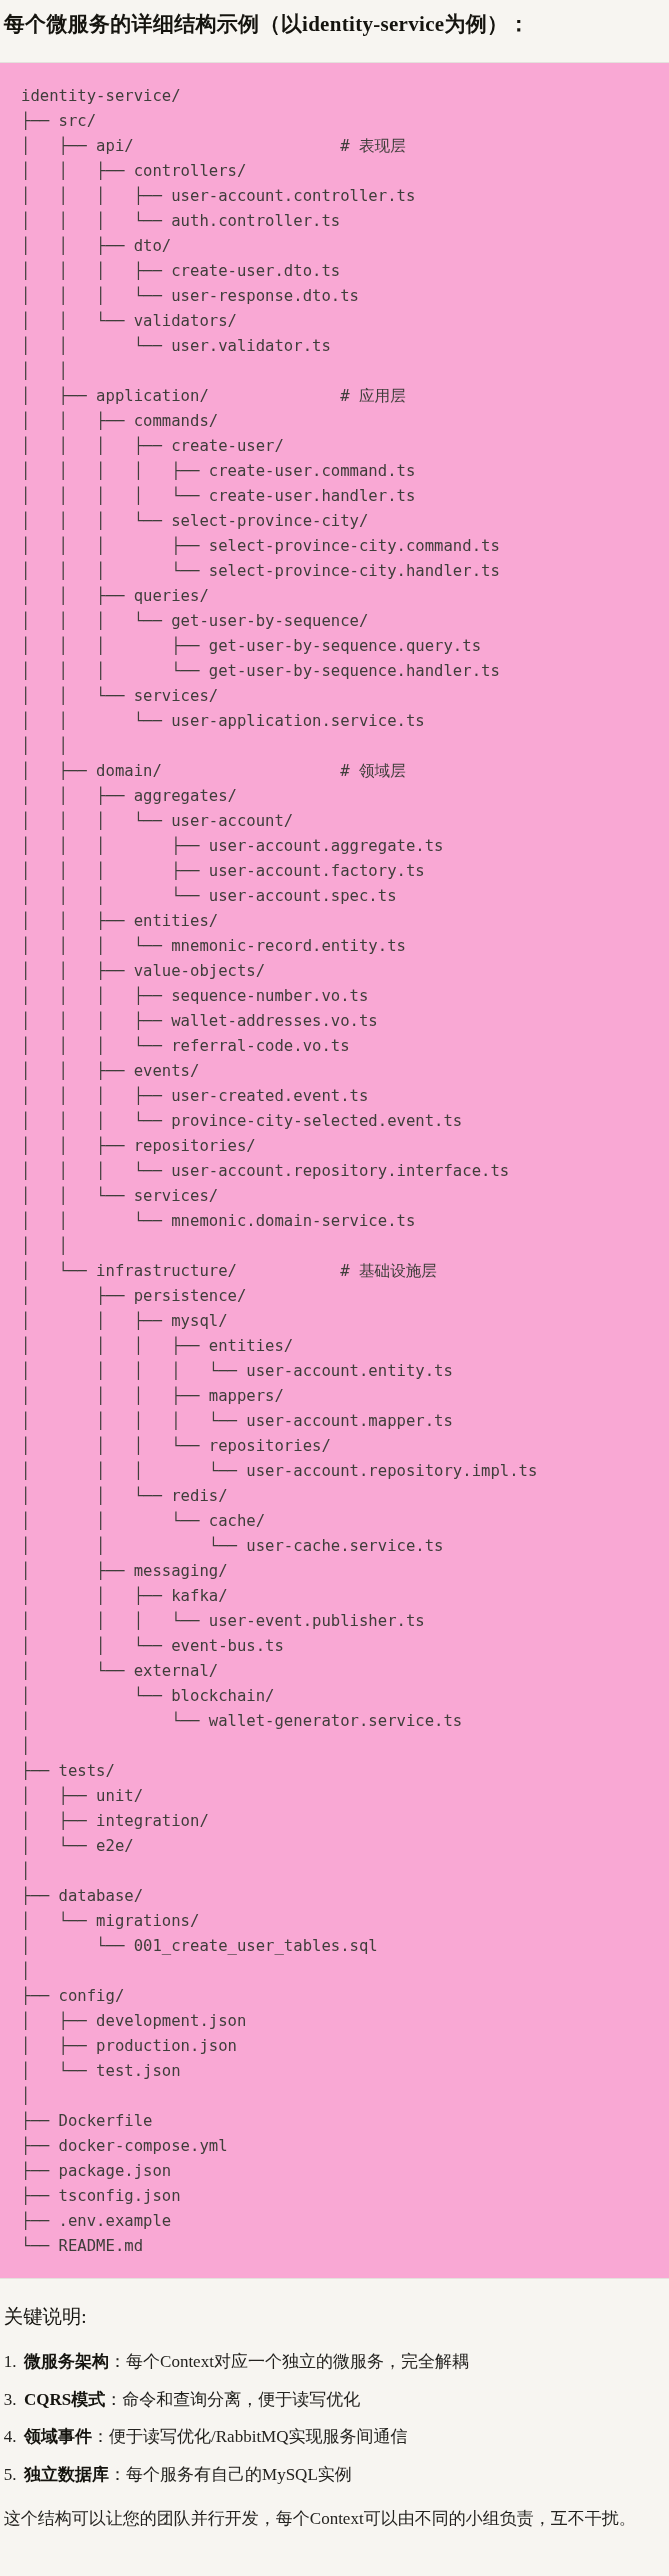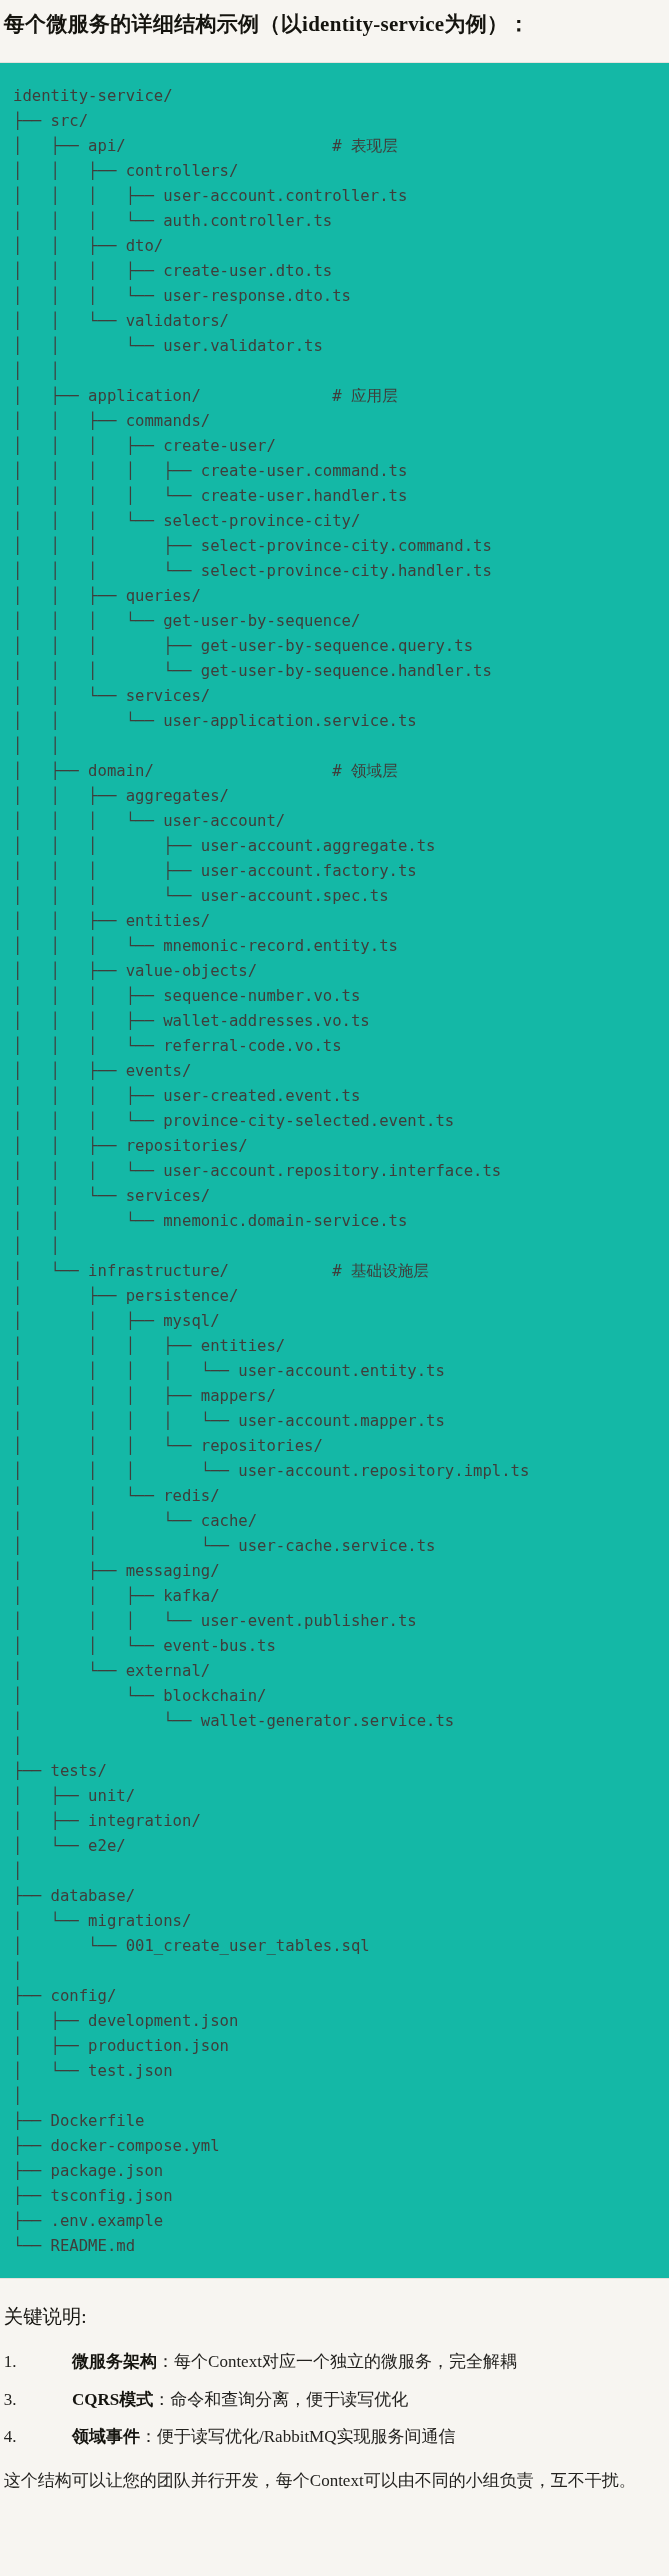--- a/index.html
+++ b/index.html
@@ -10,24 +10,24 @@
     font-family:"Liberation Serif","DejaVu Serif",serif;
   }
   .page-title{
     font-size:21px;
     font-weight:700;
     color:#15140f;
     margin:10px 5px 13.8px 3.8px;
     letter-spacing:0.3px;
   }
   .code-block{
-    background:#14b8a6;
+    background:#f9a8d4;
     border-top:0.6px solid #e4e2dd;
     border-bottom:0.6px solid #e4e2dd;
-    padding:21px 5px 19px 13px;
+    padding:21px 5px 19px 21px;
     margin-top:24px;
   }
   .file-tree{
     margin:0;
     font-family:"DejaVu Sans Mono","Liberation Mono",monospace;
     font-size:15.6px;
     line-height:25px;
     color:#3f3e3b;
     white-space:pre;
   }
@@ -38,21 +38,21 @@
     color:#15140f;
     margin:24px 0 19px 0;
   }
   .note-item{
     font-size:17px;
     line-height:25px;
     margin:0 0 12.5px 0;
     color:#23221f;
   }
   .note-num{margin-right:7.5px;}
-  .note-label{font-weight:700;color:#15140f;margin-left:48px;}
+  .note-label{font-weight:700;color:#15140f;}
   .closing-note{
     font-size:17px;
     line-height:25px;
     margin:19px 0 15px 0;
     color:#23221f;
   }
 </style>
 </head>
 <body>
 
@@ -153,19 +153,20 @@
   <section class="notes">
     <h3 class="notes-heading">关键说明:</h3>
 
     <div class="note-item"><span class="note-num">1.</span><span class="note-label">微服务架构</span><span>：</span><span>每个Context对应一个独立的微服务，完全解耦</span></div>
 
 
     <div class="note-item"><span class="note-num">3.</span><span class="note-label">CQRS模式</span><span>：</span><span>命令和查询分离，便于读写优化</span></div>
 
     <div class="note-item"><span class="note-num">4.</span><span class="note-label">领域事件</span><span>：</span><span>便于读写优化/RabbitMQ实现服务间通信</span></div>
 
+    <div class="note-item"><span class="note-num">5.</span><span class="note-label">独立数据库</span><span>：</span><span>每个服务有自己的MySQL实例</span></div>
 
 
     <p class="closing-note">这个结构可以让您的团队并行开发，每个Context可以由不同的小组负责，互不干扰。</p>
   </section>
 
 </main>
 
 
 </body></html>

